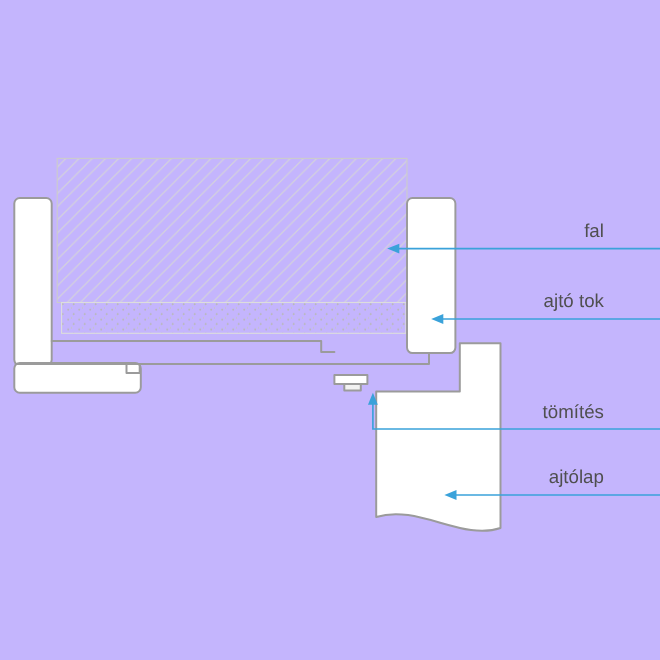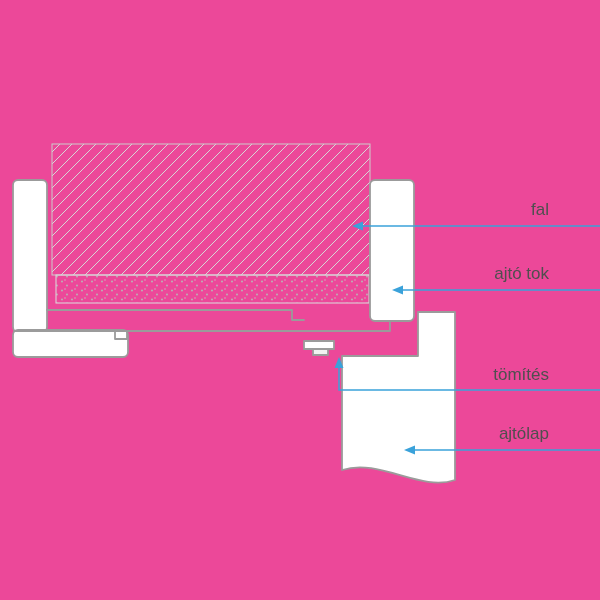--- a/index.html
+++ b/index.html
@@ -8,21 +8,21 @@
     width: 600px;
     height: 600px;
     background: #ffffff;
     font-family: "Liberation Sans", sans-serif;
     overflow: hidden;
   }
   .stage {
     position: relative;
     width: 600px;
     height: 600px;
-    background: #ec4899;
+    background: #c4b5fd;
   }
   svg text {
     font-family: "Liberation Sans", sans-serif;
     font-size: 17px;
     fill: #4f4f4f;
   }
   .frame-stroke { stroke: #9b9b9b; fill: none; stroke-width: 1.8; stroke-linejoin: round; stroke-linecap: round; }
   .callout-stroke { stroke: #3aa2da; stroke-width: 1.5; fill: none; }
   .callout-fill { fill: #3aa2da; stroke: none; }
 </style>

